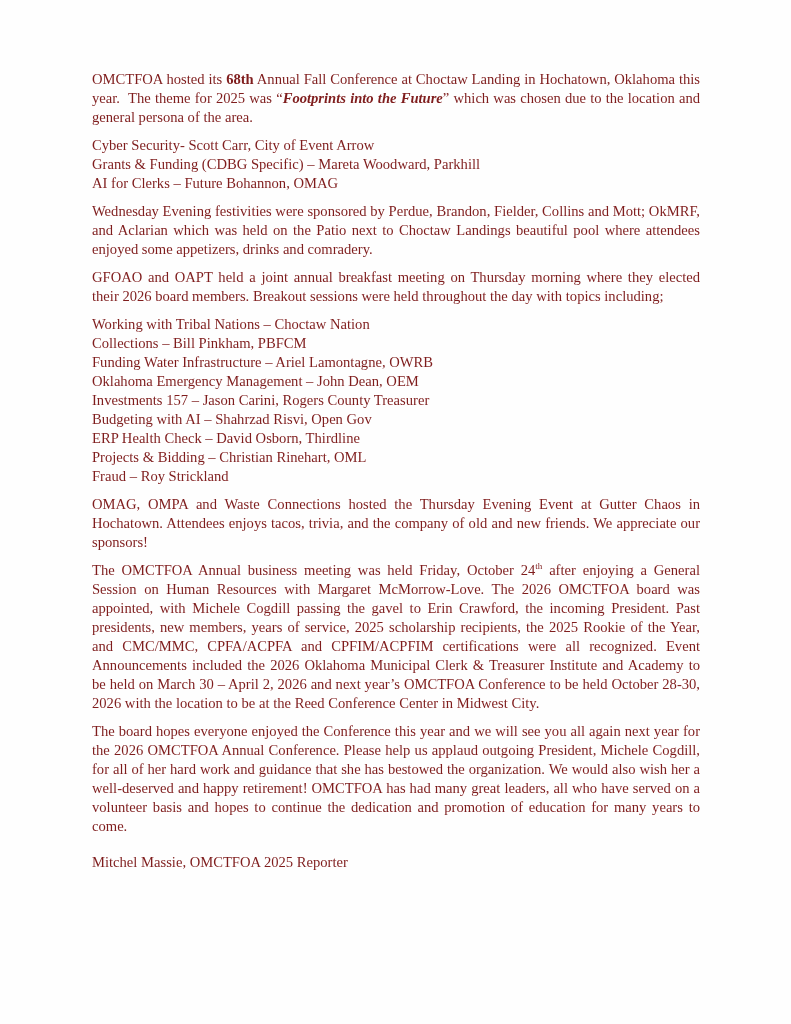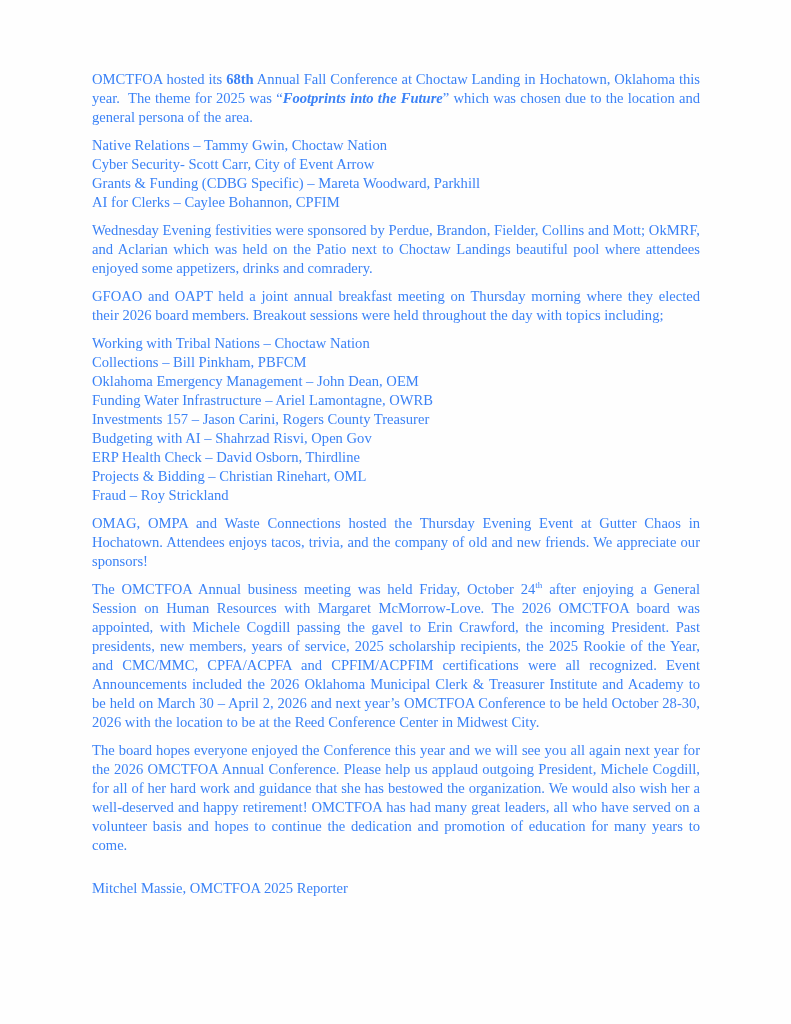--- a/index.html
+++ b/index.html
@@ -7,72 +7,71 @@
     padding: 0;
     background: #ffffff;
   }
   .page {
     position: relative;
     width: 791px;
     height: 1024px;
     background: #fefefe;
     overflow: hidden;
     font-family: "Liberation Serif", "DejaVu Serif", serif;
-    color: #3b82f6;
+    color: #7f1d1d;
   }
   .content {
     position: absolute;
     top: 70px;
     left: 92px;
     width: 608px;
     font-size: 14.6px;
     line-height: 19px;
   }
   .block {
     margin: 0 0 9px 0;
   }
   .paragraph {
     text-align: justify;
   }
   .lines .line {
     text-align: left;
     white-space: nowrap;
   }
   .signature {
-    margin-top: 24px;
+    margin-top: 17px;
     text-align: left;
   }
   .seg { }
   .seg.b  { font-weight: bold; }
   .seg.bi { font-weight: bold; font-style: italic; }
   sup.seg {
     font-size: 0.62em;
     line-height: 0;
     vertical-align: super;
   }
 </style>
 </head>
 <body>
 
 <div class="page">
   <div class="content">
       <div class="block paragraph"><span class="seg">OMCTFOA hosted its </span><span class="seg b">68th</span><span class="seg"> Annual Fall Conference at Choctaw Landing in Hochatown, Oklahoma this year.&nbsp; The theme for 2025 was “</span><span class="seg bi">Footprints into the Future</span><span class="seg">” which was chosen due to the location and general persona of the area.</span></div>
       <div class="block lines">
-        <div class="line">Native Relations – Tammy Gwin, Choctaw Nation</div>
         <div class="line">Cyber Security- Scott Carr, City of Event Arrow</div>
         <div class="line">Grants &amp; Funding (CDBG Specific) – Mareta Woodward, Parkhill</div>
-        <div class="line">AI for Clerks – Caylee Bohannon, CPFIM</div>
+        <div class="line">AI for Clerks – Future Bohannon, OMAG</div>
       </div>
       <div class="block paragraph"><span class="seg">Wednesday Evening festivities were sponsored by Perdue, Brandon, Fielder, Collins and Mott; OkMRF, and Aclarian which was held on the Patio next to Choctaw Landings beautiful pool where attendees enjoyed some appetizers, drinks and comradery.</span></div>
       <div class="block paragraph"><span class="seg">GFOAO and OAPT held a joint annual breakfast meeting on Thursday morning where they elected their 2026 board members. Breakout sessions were held throughout the day with topics including;</span></div>
       <div class="block lines">
         <div class="line">Working with Tribal Nations – Choctaw Nation</div>
         <div class="line">Collections – Bill Pinkham, PBFCM</div>
+        <div class="line">Funding Water Infrastructure – Ariel Lamontagne, OWRB</div>
         <div class="line">Oklahoma Emergency Management – John Dean, OEM</div>
-        <div class="line">Funding Water Infrastructure – Ariel Lamontagne, OWRB</div>
         <div class="line">Investments 157 – Jason Carini, Rogers County Treasurer</div>
         <div class="line">Budgeting with AI – Shahrzad Risvi, Open Gov</div>
         <div class="line">ERP Health Check – David Osborn, Thirdline</div>
         <div class="line">Projects &amp; Bidding – Christian Rinehart, OML</div>
         <div class="line">Fraud – Roy Strickland</div>
       </div>
       <div class="block paragraph"><span class="seg">OMAG, OMPA and Waste Connections hosted the Thursday Evening Event at Gutter Chaos in Hochatown. Attendees enjoys tacos, trivia, and the company of old and new friends. We appreciate our sponsors!</span></div>
       <div class="block paragraph"><span class="seg">The OMCTFOA Annual business meeting was held Friday, October 24</span><sup class="seg sup">th</sup><span class="seg"> after enjoying a General Session on Human Resources with Margaret McMorrow-Love. The 2026 OMCTFOA board was appointed, with Michele Cogdill passing the gavel to Erin Crawford, the incoming President. Past presidents, new members, years of service, 2025 scholarship recipients, the 2025 Rookie of the Year, and CMC/MMC, CPFA/ACPFA and CPFIM/ACPFIM certifications were all recognized. Event Announcements included the 2026 Oklahoma Municipal Clerk &amp; Treasurer Institute and Academy to be held on March 30 – April 2, 2026 and next year’s OMCTFOA Conference to be held October 28-30, 2026 with the location to be at the Reed Conference Center in Midwest City.</span></div>
       <div class="block paragraph"><span class="seg">The board hopes everyone enjoyed the Conference this year and we will see you all again next year for the 2026 OMCTFOA Annual Conference. Please help us applaud outgoing President, Michele Cogdill, for all of her hard work and guidance that she has bestowed the organization. We would also wish her a well-deserved and happy retirement! OMCTFOA has had many great leaders, all who have served on a volunteer basis and hopes to continue the dedication and promotion of education for many years to come.</span></div>
       <div class="block signature"><span class="seg">Mitchel Massie, OMCTFOA 2025 Reporter</span></div>

